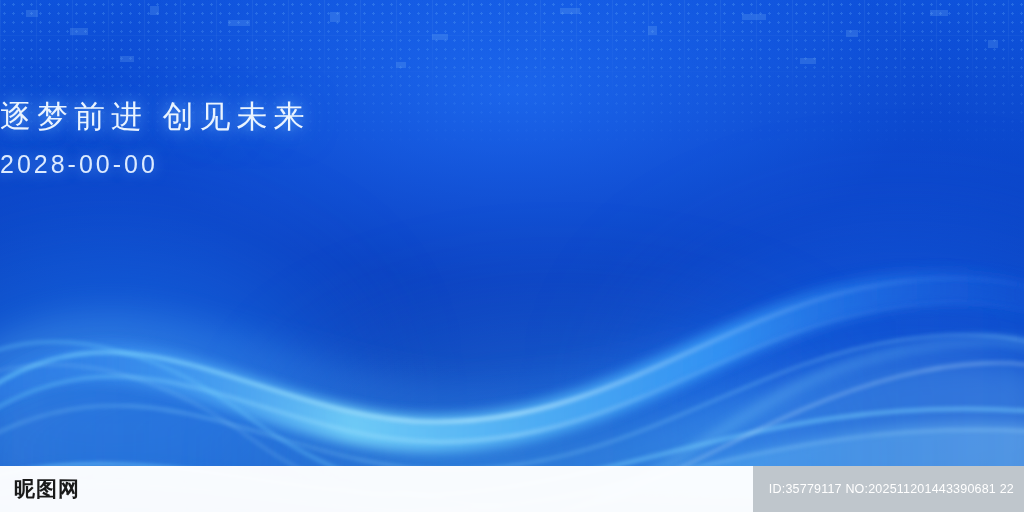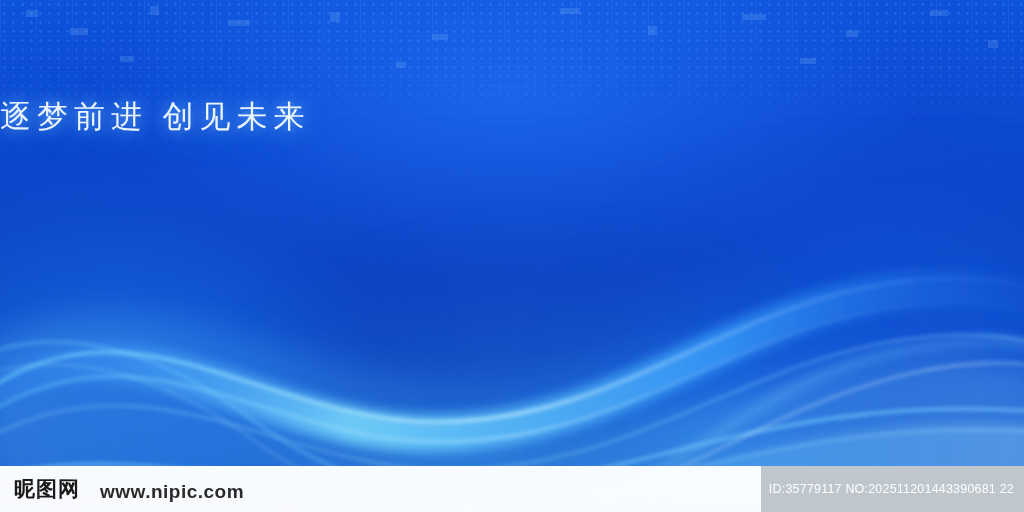--- a/index.html
+++ b/index.html
@@ -63,29 +63,29 @@
     margin-top:12px;font-size:25px;letter-spacing:3px;color:#dceaff;font-weight:400;
     text-shadow:0 0 14px rgba(110,180,255,.8);
   }
 
   
   #footer{
     position:absolute;left:0;bottom:0;width:1024px;height:46px;
     background:rgba(255,255,255,0.97);
     display:flex;align-items:center;
   }
-  #brand{display:flex;align-items:flex-end;gap:20px;margin-left:14px;}
+  #brand{display:flex;align-items:flex-start;gap:9px;margin-left:14px;}
   #brand-logo{
     font-size:21px;font-weight:700;color:#1a1a1a;letter-spacing:1px;
     font-family:"DejaVu Sans","Liberation Sans",sans-serif;
   }
   #brand-url{font-size:19px;font-weight:700;color:#2a2a2a;letter-spacing:.5px;}
   #idbadge{
     position:absolute;right:0;top:0;height:46px;display:flex;align-items:center;
-    padding:0 10px 0 8px;background:#bfc6cc;color:#ffffff;font-size:12.5px;
+    padding:0 10px 0 16px;background:#bfc6cc;color:#ffffff;font-size:12.5px;
     letter-spacing:.2px;
   }
 </style>
 </head>
 <body>
 
 <div id="stage">
 
   <div id="dotgrid"></div>
   <div id="dotgrid2"></div>
@@ -161,23 +161,23 @@
     <path d="M560,332 C690,300 760,232 900,196 C960,181 1014,180 1044,188" fill="none" stroke="#d9f4ff" stroke-width="1.6" filter="url(#blurS)" opacity="0.6"></path>
 
     <path d="M-20,176 C70,140 170,178 250,238 C320,290 400,320 500,326" fill="none" stroke="#74d3ff" stroke-width="2.2" filter="url(#blurS)" opacity="0.55"></path>
     <path d="M-20,196 C80,164 176,204 256,262 C330,316 420,332 520,332" fill="none" stroke="#aeeaff" stroke-width="1.2" filter="url(#blurS)" opacity="0.45"></path>
 
     <path d="M-20,296 C180,248 330,336 520,318 C700,300 830,226 1044,246 L1044,332 L-20,332 Z" fill="url(#g3)" opacity="0.35" filter="url(#blurM)"></path>
   </svg>
 
   <div id="textwrap">
     <div id="subtitle-top">逐梦前进 创见未来</div>
+    <div id="date-line">2028-00-00</div>
   </div>
 
   <div id="footer">
     <div id="brand">
       <span id="brand-logo">昵图网</span>
-      <span id="brand-url">www.nipic.com</span>
     </div>
     <div id="idbadge">ID:35779117 NO:202511201443390681 22</div>
   </div>
 
 </div>
 
 </body></html>

